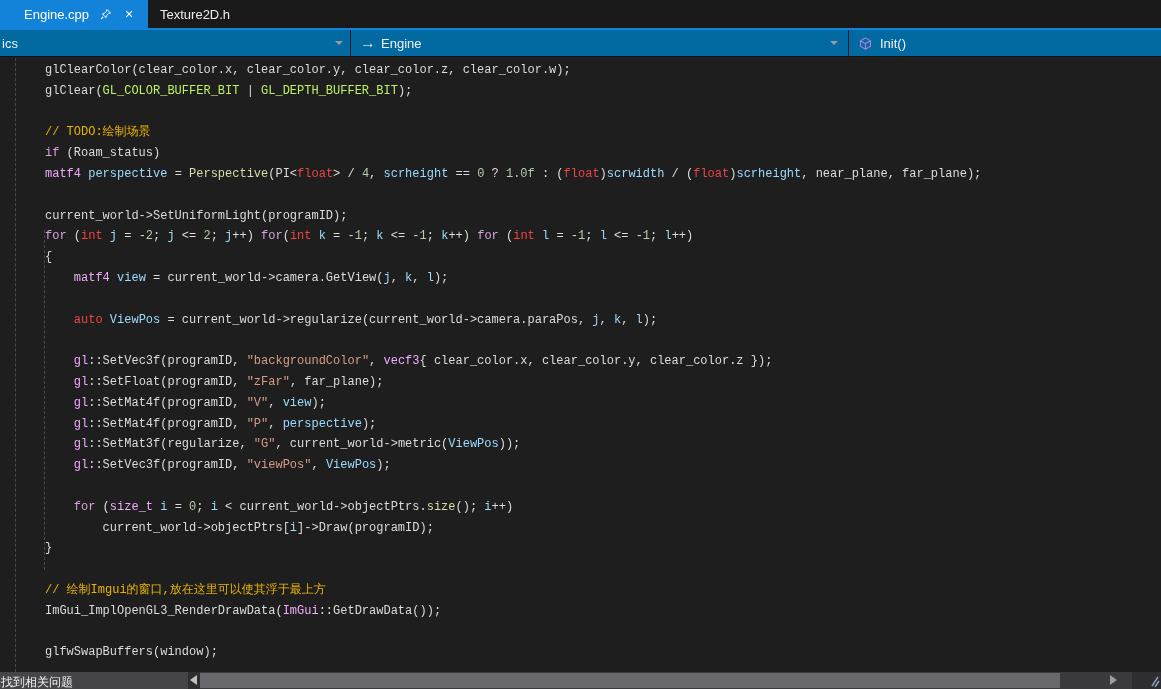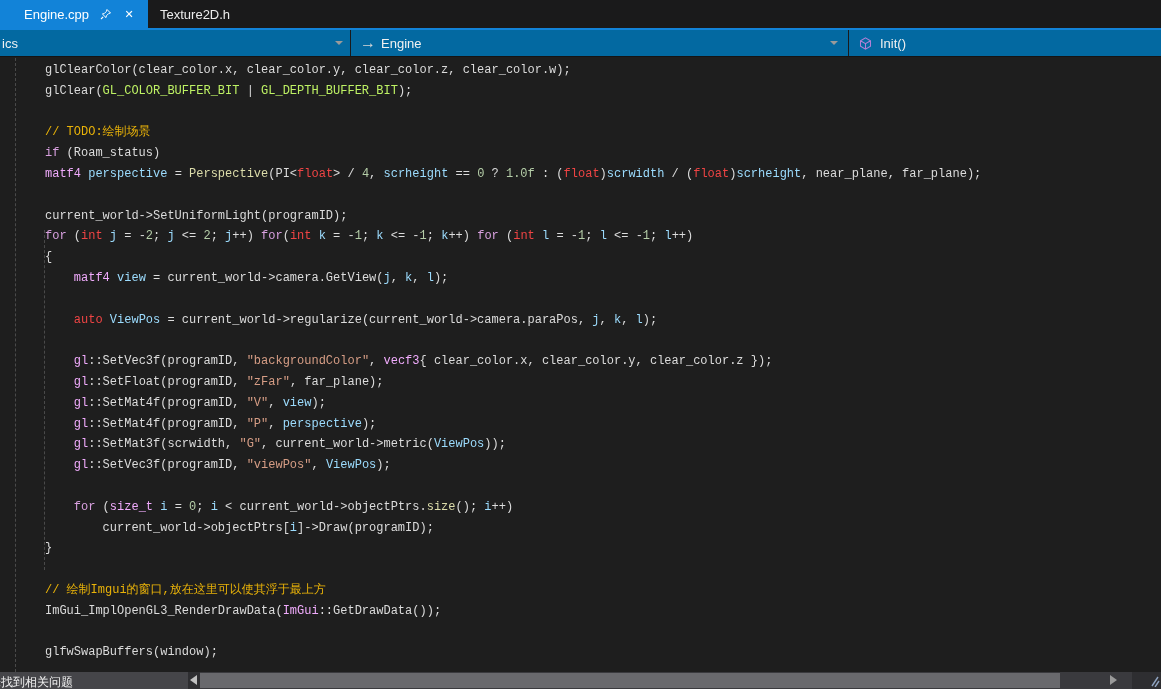--- a/index.html
+++ b/index.html
@@ -126,21 +126,21 @@
         <div class="code-line"><span class="tk-ctrl">for</span><span class="tk-d"> (</span><span class="tk-kw">int</span><span class="tk-d"> </span><span class="tk-local">j</span><span class="tk-d"> = -</span><span class="tk-num">2</span><span class="tk-d">; </span><span class="tk-local">j</span><span class="tk-d"> &lt;= </span><span class="tk-num">2</span><span class="tk-d">; </span><span class="tk-local">j</span><span class="tk-d">++) </span><span class="tk-ctrl">for</span><span class="tk-d">(</span><span class="tk-kw">int</span><span class="tk-d"> </span><span class="tk-local">k</span><span class="tk-d"> = -</span><span class="tk-num">1</span><span class="tk-d">; </span><span class="tk-local">k</span><span class="tk-d"> &lt;= -</span><span class="tk-num">1</span><span class="tk-d">; </span><span class="tk-local">k</span><span class="tk-d">++) </span><span class="tk-ctrl">for</span><span class="tk-d"> (</span><span class="tk-kw">int</span><span class="tk-d"> </span><span class="tk-local">l</span><span class="tk-d"> = -</span><span class="tk-num">1</span><span class="tk-d">; </span><span class="tk-local">l</span><span class="tk-d"> &lt;= -</span><span class="tk-num">1</span><span class="tk-d">; </span><span class="tk-local">l</span><span class="tk-d">++)</span></div>
         <div class="code-line"><span class="tk-d">{</span></div>
         <div class="code-line"><span class="tk-d">    </span><span class="tk-type">matf4</span><span class="tk-d"> </span><span class="tk-local">view</span><span class="tk-d"> = current_world-&gt;camera.GetView(</span><span class="tk-local">j</span><span class="tk-d">, </span><span class="tk-local">k</span><span class="tk-d">, </span><span class="tk-local">l</span><span class="tk-d">);</span></div>
         <div class="code-line"></div>
         <div class="code-line"><span class="tk-d">    </span><span class="tk-kw">auto</span><span class="tk-d"> </span><span class="tk-local">ViewPos</span><span class="tk-d"> = current_world-&gt;regularize(current_world-&gt;camera.paraPos, </span><span class="tk-local">j</span><span class="tk-d">, </span><span class="tk-local">k</span><span class="tk-d">, </span><span class="tk-local">l</span><span class="tk-d">);</span></div>
         <div class="code-line"></div>
         <div class="code-line"><span class="tk-d">    </span><span class="tk-type">gl</span><span class="tk-d">::SetVec3f(programID, </span><span class="tk-str">"backgroundColor"</span><span class="tk-d">, </span><span class="tk-type">vecf3</span><span class="tk-d">{ clear_color.x, clear_color.y, clear_color.z });</span></div>
         <div class="code-line"><span class="tk-d">    </span><span class="tk-type">gl</span><span class="tk-d">::SetFloat(programID, </span><span class="tk-str">"zFar"</span><span class="tk-d">, far_plane);</span></div>
         <div class="code-line"><span class="tk-d">    </span><span class="tk-type">gl</span><span class="tk-d">::SetMat4f(programID, </span><span class="tk-str">"V"</span><span class="tk-d">, </span><span class="tk-local">view</span><span class="tk-d">);</span></div>
         <div class="code-line"><span class="tk-d">    </span><span class="tk-type">gl</span><span class="tk-d">::SetMat4f(programID, </span><span class="tk-str">"P"</span><span class="tk-d">, </span><span class="tk-local">perspective</span><span class="tk-d">);</span></div>
-        <div class="code-line"><span class="tk-d">    </span><span class="tk-type">gl</span><span class="tk-d">::SetMat3f(scrwidth, </span><span class="tk-str">"G"</span><span class="tk-d">, current_world-&gt;metric(</span><span class="tk-local">ViewPos</span><span class="tk-d">));</span></div>
+        <div class="code-line"><span class="tk-d">    </span><span class="tk-type">gl</span><span class="tk-d">::SetMat3f(regularize, </span><span class="tk-str">"G"</span><span class="tk-d">, current_world-&gt;metric(</span><span class="tk-local">ViewPos</span><span class="tk-d">));</span></div>
         <div class="code-line"><span class="tk-d">    </span><span class="tk-type">gl</span><span class="tk-d">::SetVec3f(programID, </span><span class="tk-str">"viewPos"</span><span class="tk-d">, </span><span class="tk-local">ViewPos</span><span class="tk-d">);</span></div>
         <div class="code-line"></div>
         <div class="code-line"><span class="tk-d">    </span><span class="tk-ctrl">for</span><span class="tk-d"> (</span><span class="tk-type">size_t</span><span class="tk-d"> </span><span class="tk-local">i</span><span class="tk-d"> = </span><span class="tk-num">0</span><span class="tk-d">; </span><span class="tk-local">i</span><span class="tk-d"> &lt; current_world-&gt;objectPtrs.</span><span class="tk-fn">size</span><span class="tk-d">(); </span><span class="tk-local">i</span><span class="tk-d">++)</span></div>
         <div class="code-line"><span class="tk-d">        current_world-&gt;objectPtrs[</span><span class="tk-local">i</span><span class="tk-d">]-&gt;Draw(programID);</span></div>
         <div class="code-line"><span class="tk-d">}</span></div>
         <div class="code-line"></div>
         <div class="code-line"><span class="tk-com">// 绘制Imgui的窗口,放在这里可以使其浮于最上方</span></div>
         <div class="code-line"><span class="tk-d">ImGui_ImplOpenGL3_RenderDrawData(</span><span class="tk-type">ImGui</span><span class="tk-d">::GetDrawData());</span></div>
         <div class="code-line"></div>
         <div class="code-line"><span class="tk-d">glfwSwapBuffers(window);</span></div>

